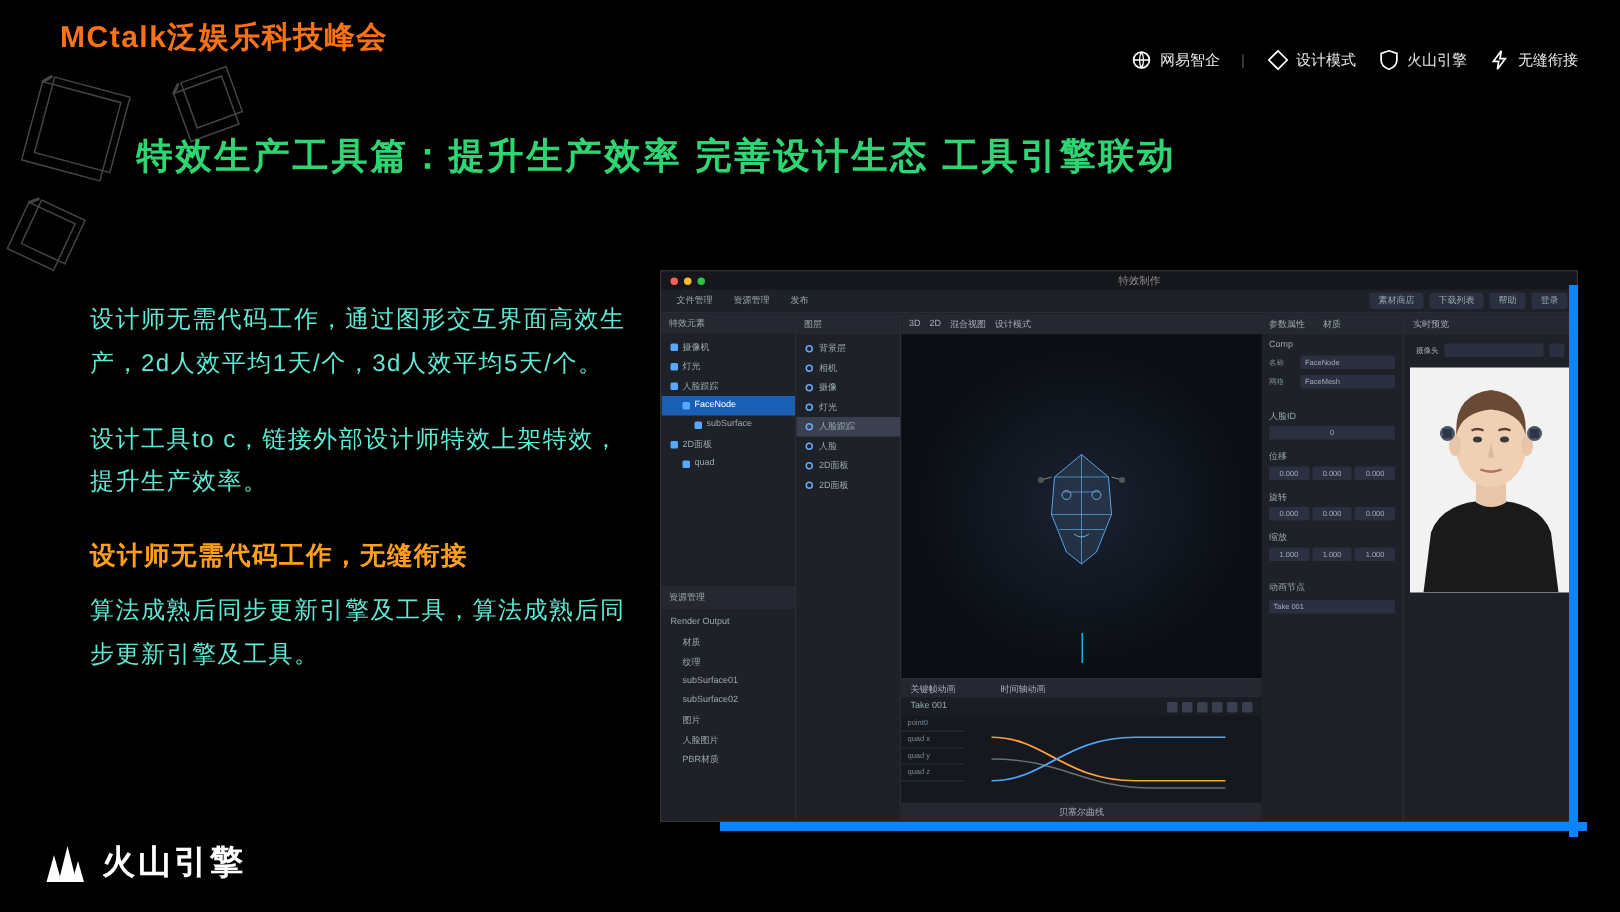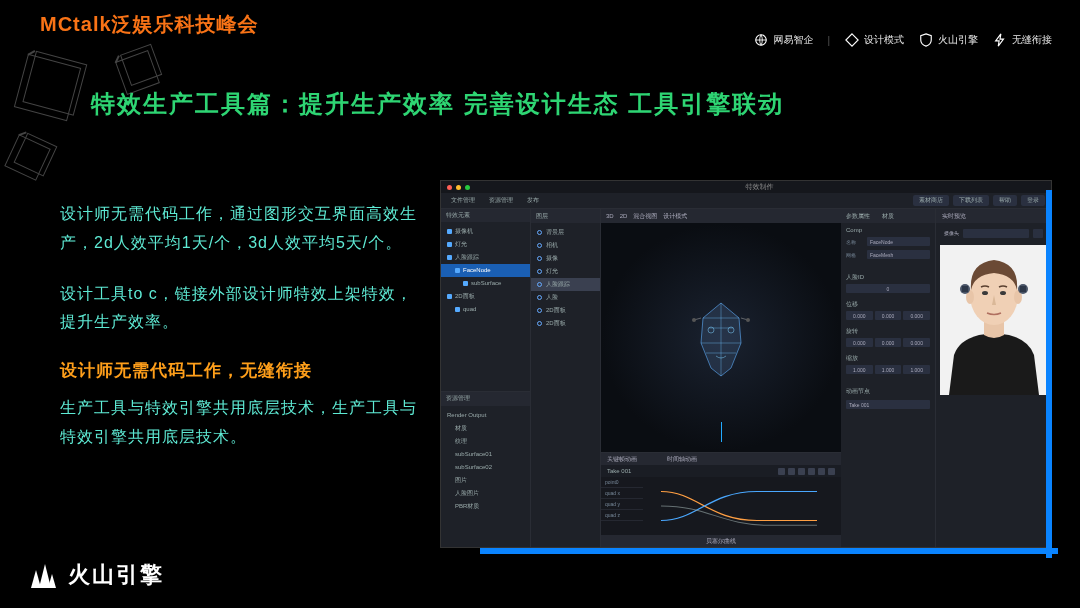--- a/index.html
+++ b/index.html
@@ -520,21 +520,21 @@
 <div class="cube cube2"></div>
 <div class="cube cube3"></div>
 
 <div class="slide-title">特效生产工具篇：提升生产效率 完善设计生态 工具引擎联动</div>
 
 <div class="content">
   <div class="text-col">
     <div class="sect-body">设计师无需代码工作，通过图形交互界面高效生产，2d人效平均1天/个，3d人效平均5天/个。</div>
     <div class="sect-body">设计工具to c，链接外部设计师特效上架特效，提升生产效率。</div>
     <div class="sect-head">设计师无需代码工作，无缝衔接</div>
-    <div class="sect-body">生产工具与特效引擎共用底层技术，生产工具与特效引擎共用底层技术。</div>
+    <div class="sect-body">算法成熟后同步更新引擎及工具，算法成熟后同步更新引擎及工具。</div>
   </div>
 
   <div class="shot-col">
     <div class="shot-frame">
       <div class="app">
 
         <div class="app-titlebar">
           <span class="dot r"></span>
           <span class="dot y"></span>
           <span class="dot g"></span>

